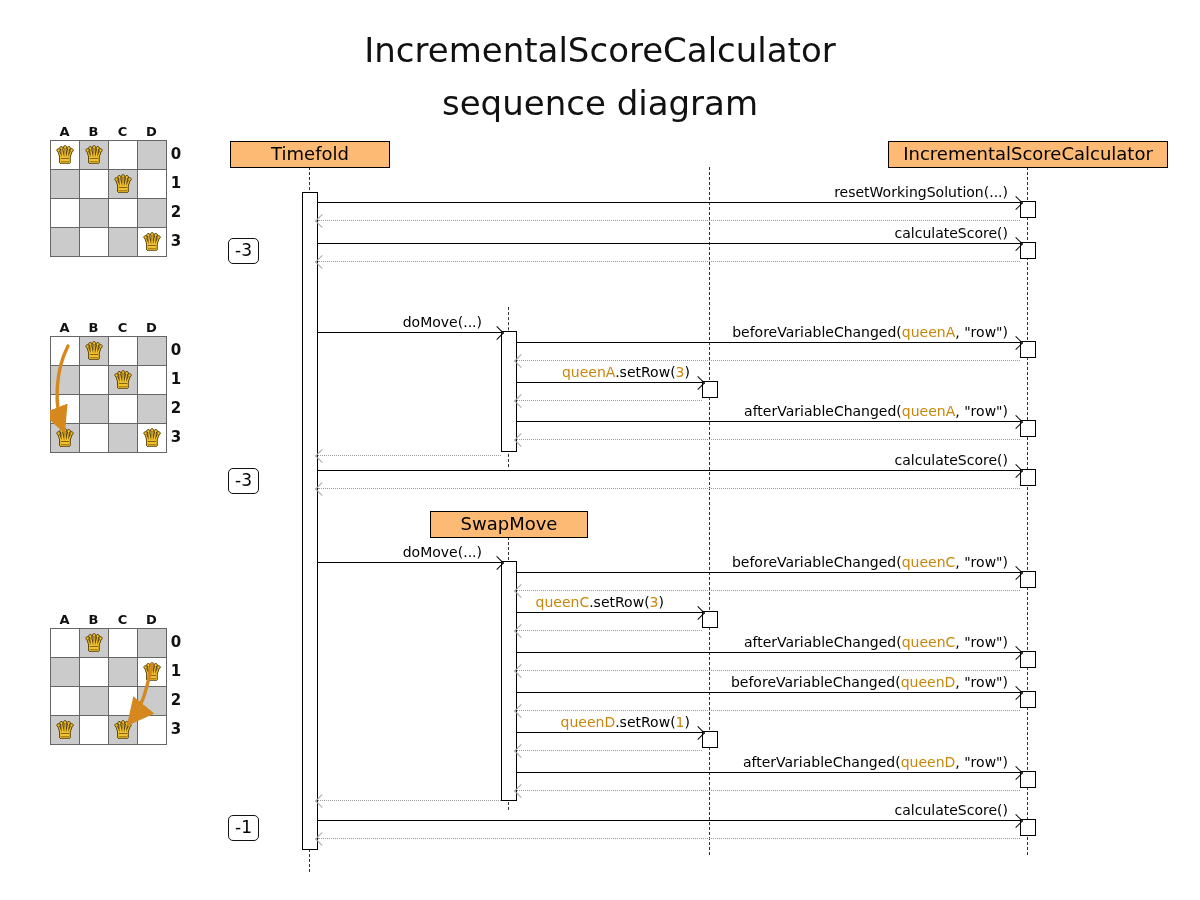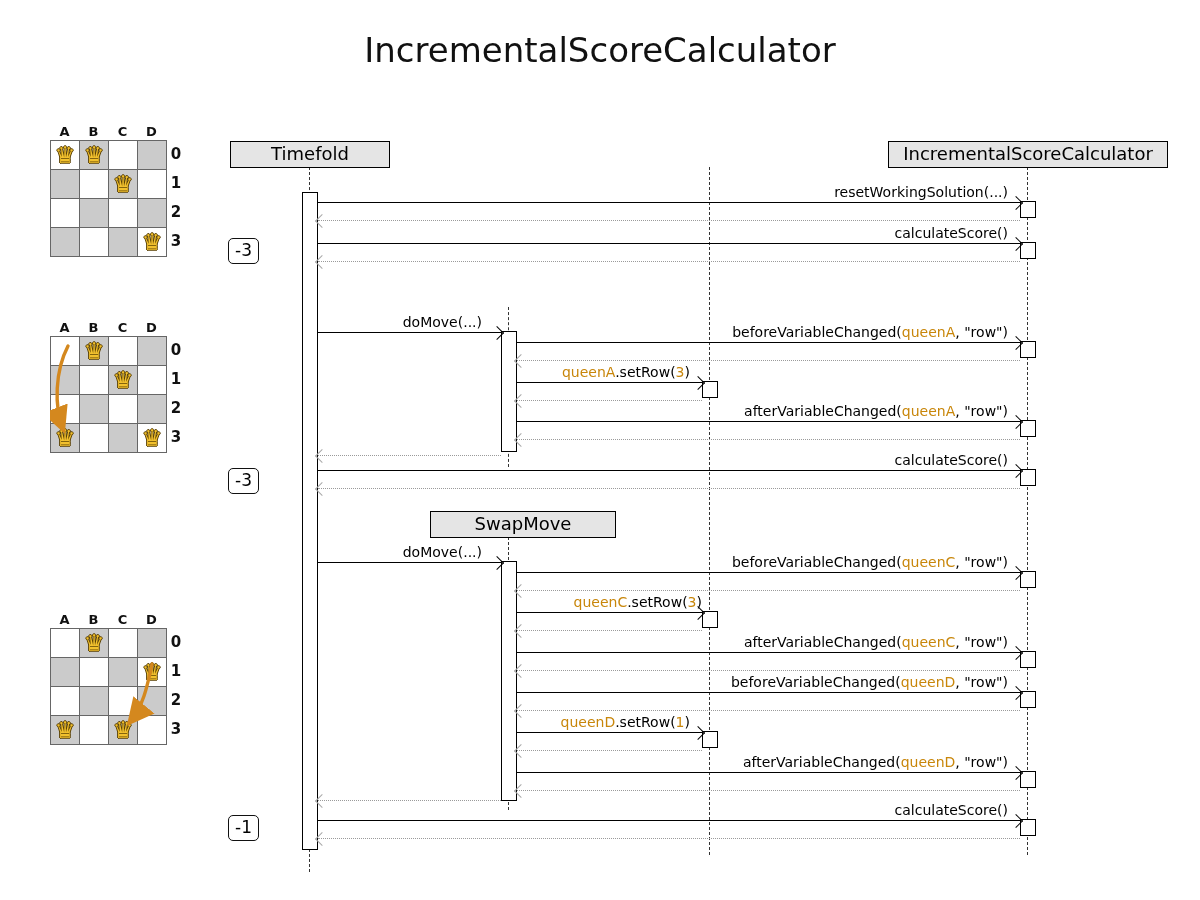--- a/index.html
+++ b/index.html
@@ -2,21 +2,21 @@
 <html><head>
 <meta charset="utf-8">
 <style>
   * { margin:0; padding:0; box-sizing:border-box; }
   html,body { background:#fff; }
   body { font-family:"DejaVu Sans","Liberation Sans",sans-serif; }
   .stage { position:relative; width:1200px; height:900px; background:#fff; overflow:hidden; }
   .title { position:absolute; left:250px; top:24px; width:700px; text-align:center;
            font-size:34px; color:#111; line-height:1.55; }
   .lline { position:absolute; width:0; border-left:1px dashed #333; }
-  .hbox  { position:absolute; height:27px; border:1px solid #000; background:#e5e5e5;
+  .hbox  { position:absolute; height:27px; border:1px solid #000; background:#fdba74;
            text-align:center; font-size:18px; line-height:24px; color:#000; }
   .act   { position:absolute; background:#fff; border:1px solid #000; }
   .call, .ret { position:absolute; height:0; }
   .call  { border-top:1.3px solid #000; }
   .call::after { content:""; position:absolute; right:-1px; top:-5.5px; width:9px; height:9px;
            border-right:1.3px solid #000; border-bottom:1.3px solid #000; transform:rotate(-45deg); }
   .ret   { border-top:1.4px dotted #9a9a9a; }
   .ret::after { content:""; position:absolute; left:-1px; top:-5.5px; width:9px; height:9px;
            border-right:1.4px solid #a8a8a8; border-bottom:1.4px solid #a8a8a8; transform:rotate(135deg); }
   .mlabel { position:absolute; font-size:14px; white-space:nowrap; color:#000; }
@@ -38,20 +38,21 @@
   .b-rowlbl { width:18px; text-align:center; font-size:15px; font-weight:bold; line-height:29px; color:#111; }
   .mv { position:absolute; }
 </style>
 </head>
 <body>
 
 <div class="stage">
 
   <div class="title">
     <div>IncrementalScoreCalculator</div>
+    <div>sequence diagram</div>
   </div>
 
   <div class="lline" style="left:309px;top:167px;height:705px"></div>
   <div class="lline" style="left:709px;top:167px;height:688px"></div>
   <div class="lline" style="left:1027px;top:167px;height:688px"></div>
   <div class="lline" style="left:508px;top:307px;height:160px"></div>
   <div class="lline" style="left:508px;top:537px;height:273px"></div>
 
   <div class="act" style="left:302px;top:192px;width:16px;height:658px"></div>
   <div class="act" style="left:501px;top:331px;width:16px;height:121px"></div>
@@ -67,21 +68,21 @@
   <div class="act" style="left:1020px;top:420px;width:16px;height:17px"></div>
   <div class="act" style="left:1020px;top:469px;width:16px;height:17px"></div>
   <div class="act" style="left:1020px;top:571px;width:16px;height:17px"></div>
   <div class="act" style="left:1020px;top:651px;width:16px;height:17px"></div>
   <div class="act" style="left:1020px;top:691px;width:16px;height:17px"></div>
   <div class="act" style="left:1020px;top:771px;width:16px;height:17px"></div>
   <div class="act" style="left:1020px;top:819px;width:16px;height:17px"></div>
 
   <div class="hbox" style="left:230px;top:141px;width:160px">Timefold</div>
   <div class="hbox" style="left:888px;top:141px;width:280px">IncrementalScoreCalculator</div>
-  <div class="hbox" style="left:430px;top:511px;width:186px">SwapMove</div>
+  <div class="hbox" style="left:430px;top:511px;width:158px">SwapMove</div>
 
   <div class="mlabel" style="right:192px;top:184px">resetWorkingSolution(...)</div>
   <div class="call" style="left:318px;top:202px;width:702px"></div>
   <div class="ret" style="left:318px;top:220px;width:702px"></div>
 
   <div class="mlabel" style="right:192px;top:225px">calculateScore()</div>
   <div class="call" style="left:318px;top:243px;width:702px"></div>
   <div class="ret" style="left:318px;top:261px;width:702px"></div>
 
   <div class="mlabel" style="right:718px;top:314px">doMove(...)</div>
@@ -105,21 +106,21 @@
   <div class="call" style="left:318px;top:470px;width:702px"></div>
   <div class="ret" style="left:318px;top:488px;width:702px"></div>
 
   <div class="mlabel" style="right:718px;top:544px">doMove(...)</div>
   <div class="call" style="left:318px;top:562px;width:183px"></div>
 
   <div class="mlabel" style="right:192px;top:554px"><span>beforeVariableChanged(</span><span class="arg">queenC</span><span>, "row")</span></div>
   <div class="call" style="left:517px;top:572px;width:503px"></div>
   <div class="ret" style="left:517px;top:590px;width:503px"></div>
 
-  <div class="mlabel" style="right:498px;top:594px"><span class="arg">queenC</span><span>.setRow(</span><span class="arg">3</span><span>)</span></div>
+  <div class="mlabel" style="right:536px;top:594px"><span class="arg">queenC</span><span>.setRow(</span><span class="arg">3</span><span>)</span></div>
   <div class="call" style="left:517px;top:612px;width:185px"></div>
   <div class="ret" style="left:517px;top:630px;width:185px"></div>
 
   <div class="mlabel" style="right:192px;top:634px"><span>afterVariableChanged(</span><span class="arg">queenC</span><span>, "row")</span></div>
   <div class="call" style="left:517px;top:652px;width:503px"></div>
   <div class="ret" style="left:517px;top:670px;width:503px"></div>
 
   <div class="mlabel" style="right:192px;top:674px"><span>beforeVariableChanged(</span><span class="arg">queenD</span><span>, "row")</span></div>
   <div class="call" style="left:517px;top:692px;width:503px"></div>
   <div class="ret" style="left:517px;top:710px;width:503px"></div>

